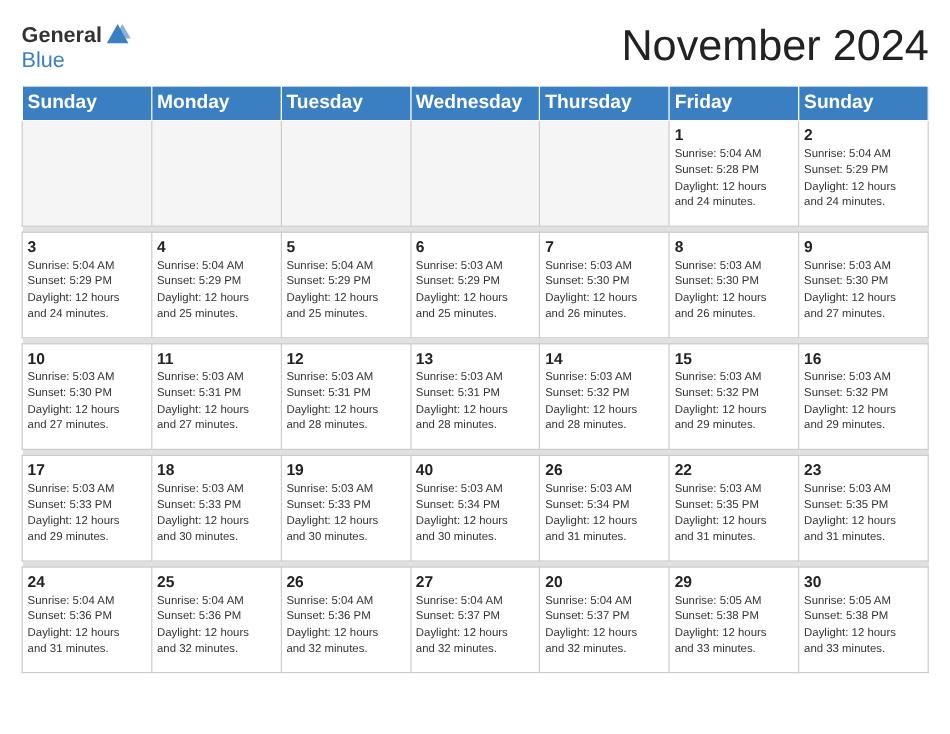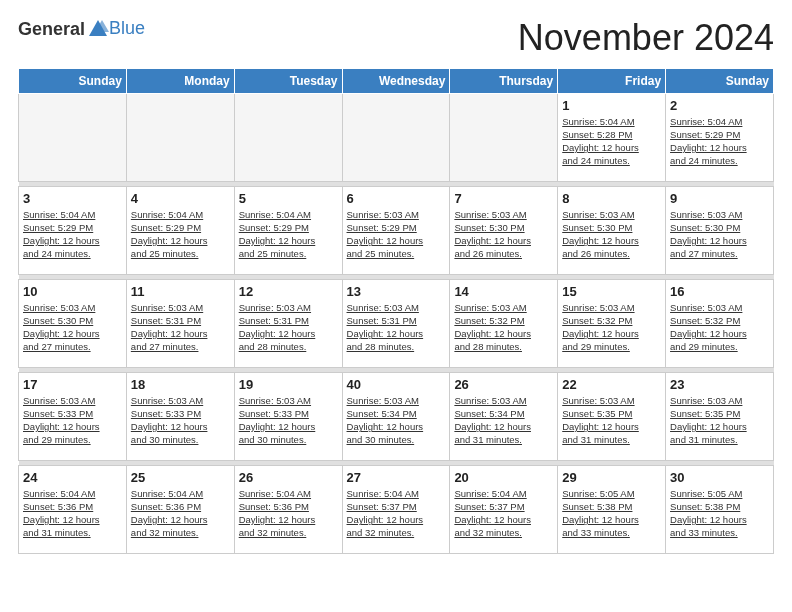--- a/index.html
+++ b/index.html
@@ -17,21 +17,21 @@
       padding: 18px 18px 10px 18px;
     }
     .header {
       display: flex;
       justify-content: space-between;
       align-items: flex-start;
       margin-bottom: 10px;
     }
     .logo {
       display: flex;
-      flex-direction: row;
+      flex-direction: column;
       align-items: flex-start;
     }
     .logo-text {
       display: flex;
       align-items: center;
     }
     .logo-general {
       font-size: 18px;
       font-weight: bold;
       color: #333;
@@ -61,24 +61,24 @@
       color: #555;
     }
     .calendar {
       width: 100%;
       border-collapse: collapse;
       table-layout: fixed;
     }
     .calendar th {
       background: #3a7fc1;
       color: #fff;
-      font-size: 12px;
+      font-size: 16px;
       font-weight: bold;
       padding: 5px 4px;
-      text-align: right;
+      text-align: left;
       border: 1px solid #fff;
       margin-left: 10px;
     }
     .calendar td {
       vertical-align: top;
       border: 1px solid #ccc;
       padding: 4px 4px 4px 4px;
       font-size: 10px;
       color: #333;
       height: 88px;
@@ -91,21 +91,20 @@
       font-size: 13px;
       font-weight: bold;
       color: #222;
       display: block;
       margin-bottom: 2px;
     }
     .day-info {
       font-size: 9.5px;
       color: #333;
       line-height: 1.4;
-      text-decoration: underline;
     }
     .calendar tr.spacer td {
       height: 5px;
       border: none;
       background: #e0e0e0;
       padding: 0;
     }
   </style>
 </head>
 <body>

